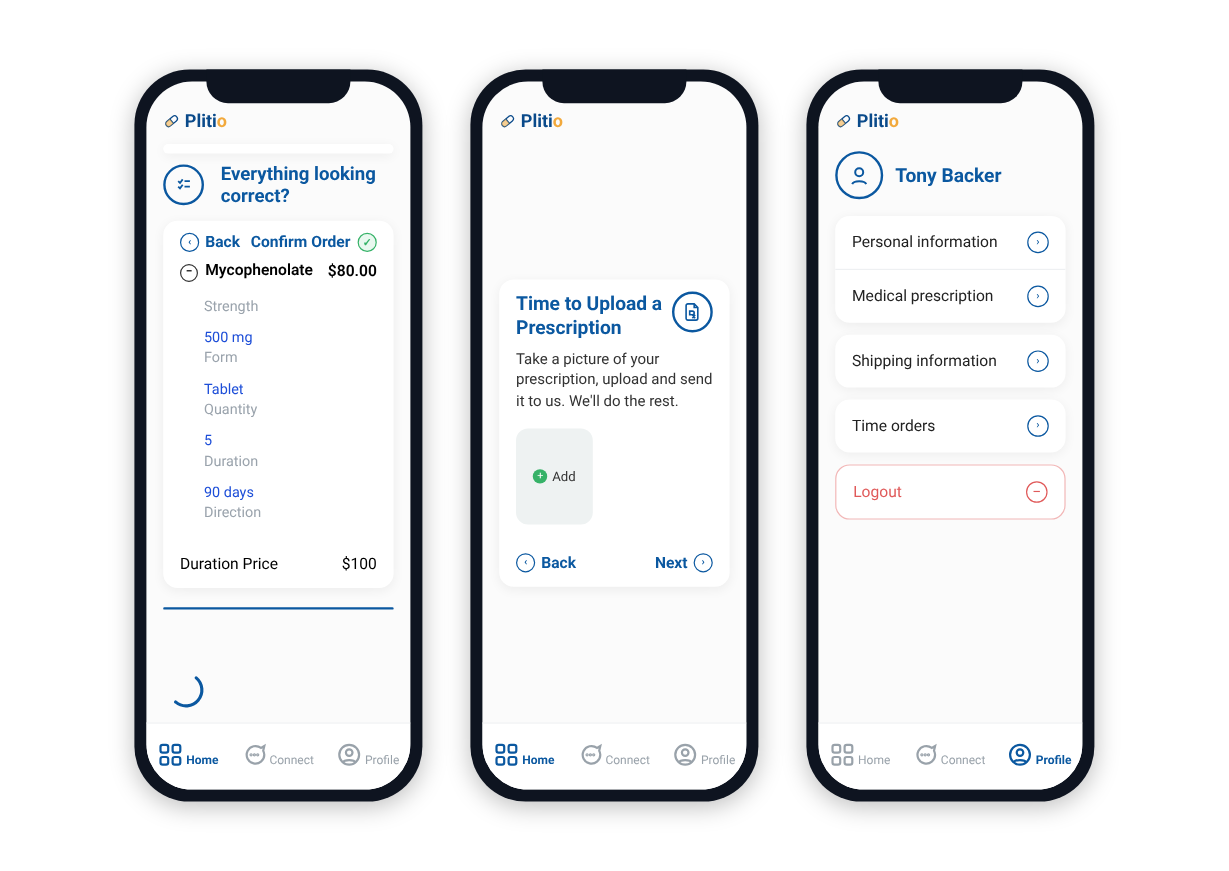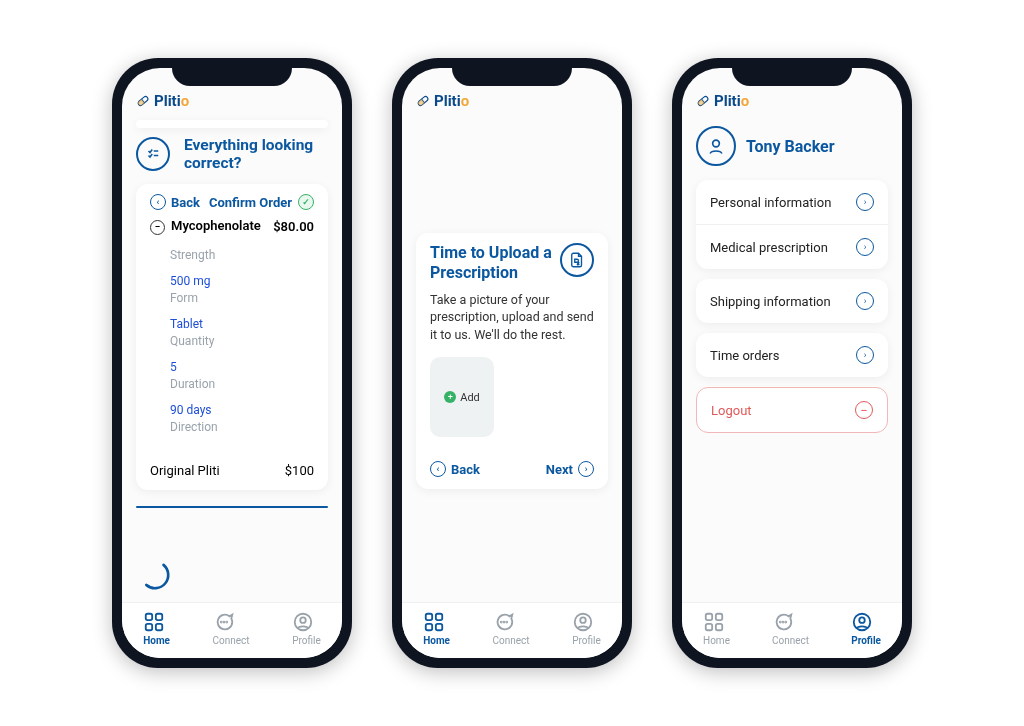--- a/index.html
+++ b/index.html
@@ -51,21 +51,21 @@
 .avatar-ring { width: 40px; height: 40px; border: 2px solid #0b58a0; border-radius: 50%; display: flex; align-items: center; justify-content: center; color: #0b58a0; }
 .name { color: #0b58a0; font-weight: 700; font-size: 16px; }
 .menu-card { background: #fff; border-radius: 12px; box-shadow: 0 2px 10px rgba(0,0,0,.06); margin: 10px 0; overflow: hidden; }
 .menu-item { display: flex; justify-content: space-between; align-items: center; padding: 13px 14px; font-size: 13px; color: #222; }
 .menu-item + .menu-item { border-top: 1px solid #eef0f2; }
 .chev-circ { width: 18px; height: 18px; border: 1.6px solid #0b58a0; border-radius: 50%; display: inline-flex; align-items: center; justify-content: center; color: #0b58a0; font-size: 9px; }
 .logout-card { background: #fff; border: 1.6px solid #f2b7b7; border-radius: 12px; padding: 13px 14px; display: flex; justify-content: space-between; align-items: center; color: #e05a5a; font-size: 13px; margin-top: 10px; }
 .red-circ { width: 18px; height: 18px; border: 1.6px solid #e05a5a; border-radius: 50%; display: inline-flex; align-items: center; justify-content: center; }
 
 .bottom-nav { height: 56px; background: #fff; border-top: 1px solid #eef0f2; display: flex; justify-content: space-around; align-items: center; padding-bottom: 4px; }
-.bn-item { display: flex; flex-direction: column; align-items: flex-start; gap: 2px; font-size: 10px; color: #99a2aa; }
+.bn-item { display: flex; flex-direction: row; align-items: flex-end; gap: 2px; font-size: 10px; color: #99a2aa; }
 .bn-item.active { color: #0b58a0; font-weight: 700; }
 .bn-item svg { width: 22px; height: 22px; }
 </style>
 </head>
 <body>
 
 <div class="row">
 
 <div class="phone">
   <div class="screen">
@@ -124,21 +124,21 @@
           <div class="drow">
                 <span class="dlab">Duration</span>
                 <span class="dval">90 days</span>
               </div>
           <div class="drow">
                 <span class="dlab">Direction</span>
                 <span class="dval"></span>
               </div>
         </div>
         <div class="price-row">
-              <span>Original Pliti</span>
+              <span>Duration Price</span>
               <span>$100</span>
             </div>
       </div>
       <div class="divider-blue"></div>
     </div>
     <svg class="arc-spinner" viewBox="0 0 36 36">
           <circle cx="18" cy="18" r="14" fill="none" stroke="#0b58a0" stroke-width="2.8" stroke-dasharray="44 44" stroke-linecap="round" transform="rotate(-50 18 18)"></circle>
         </svg>
     <div class="bottom-nav">
       <div class="bn-item active">

